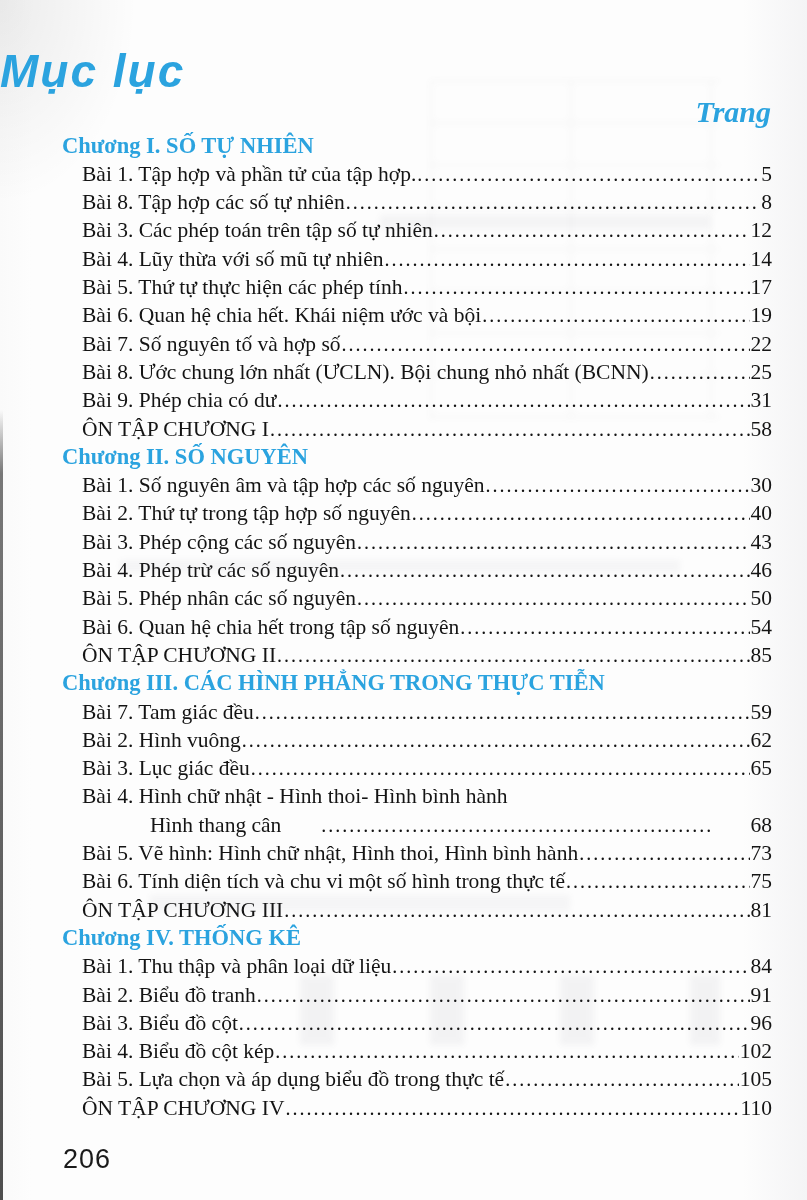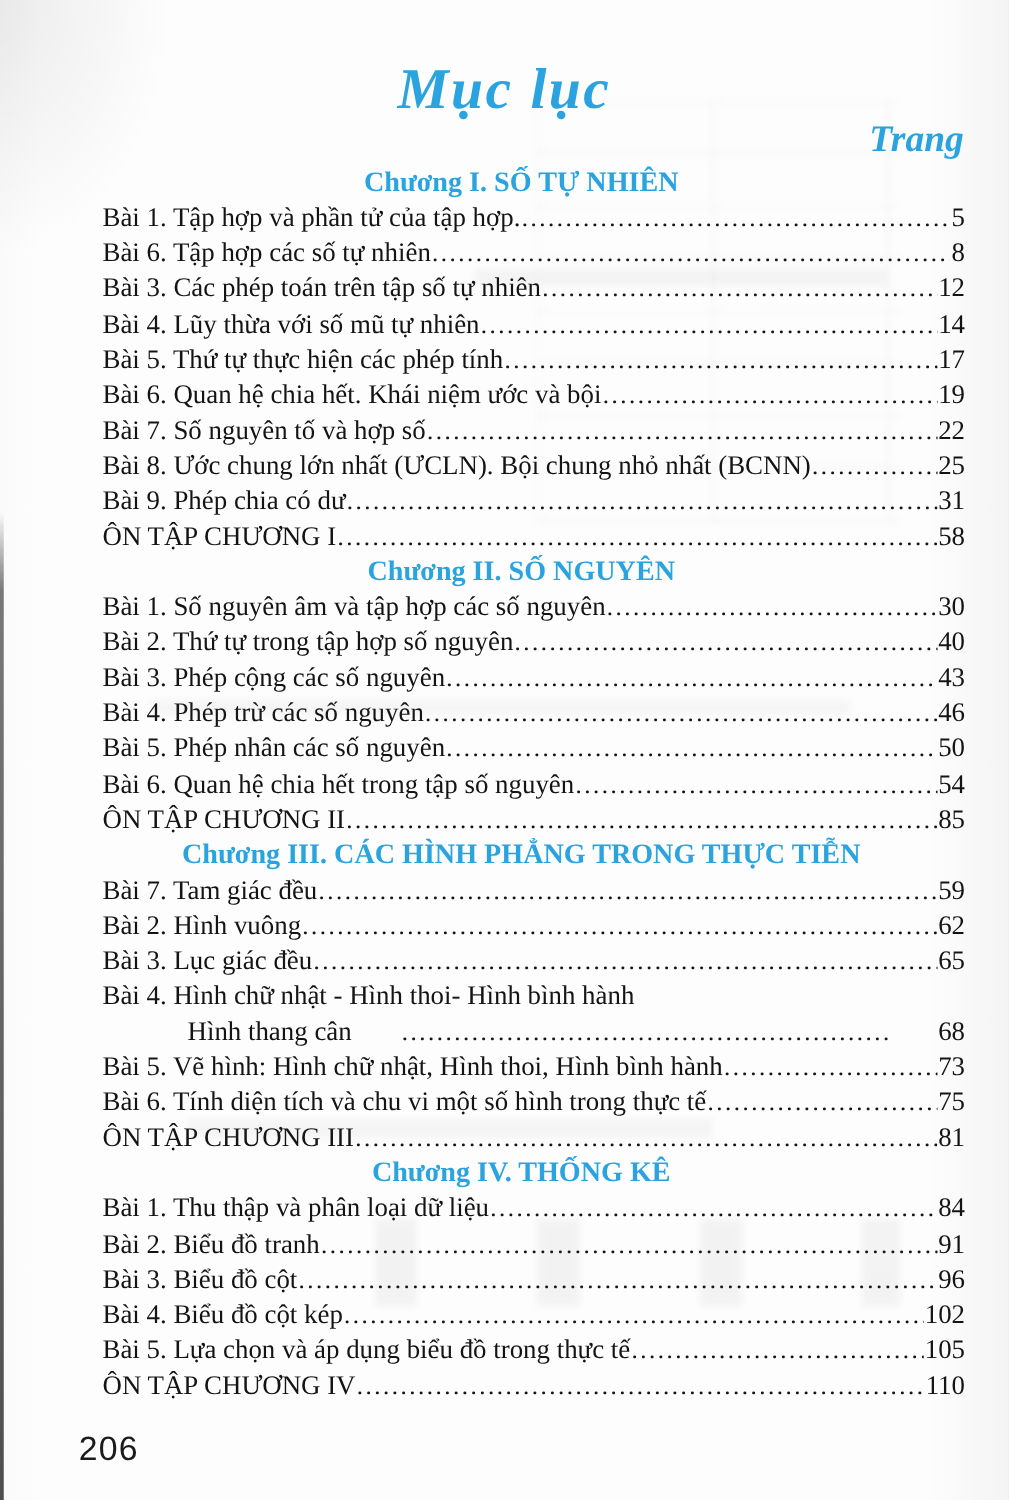--- a/index.html
+++ b/index.html
@@ -25,43 +25,42 @@
                    background:repeating-linear-gradient(180deg,#666 0 2px,transparent 2px 42px),
                               repeating-linear-gradient(90deg,#666 0 2px,transparent 2px 140px); }
   .ghost-text-1  { left:380px; top:215px; width:330px; height:14px; opacity:0.06; background:#667; }
   .ghost-text-2  { left:120px; top:560px; width:560px; height:12px; opacity:0.05; background:#667; }
   .ghost-pics    { left:300px; top:975px; width:420px; height:70px; opacity:0.06;
                    background:repeating-linear-gradient(90deg,#556 0 34px,transparent 34px 130px); }
   .ghost-title-2 { left:150px; top:895px; width:420px; height:16px; opacity:0.05; background:#667; }
 
   .page-title {
     margin:46px 0 0 0;
-    text-align:center;
-    font-family:Liberation Serif, serif;
+    text-align:left;
+    font-family:Liberation Sans, sans-serif;
     font-style:italic; font-weight:bold;
     font-size:46px; line-height:1.1;
     color:var(--accent, #2ba3df);
     letter-spacing:2px;
   }
   .col-header {
     margin-top:2px;
     padding-right:36px;
     text-align:right;
     font-weight:bold; font-style:italic;
     font-size:30px; line-height:26px;
     color:var(--accent, #2ba3df);
   }
   .toc { margin:7px 35px 0 62px; }
   .chapter-heading {
     color:var(--accent, #2ba3df);
     font-weight:bold;
     font-size:22.5px;
     height:28.3px; line-height:28.3px;
     white-space:nowrap;
-    text-align:center;
   }
   .toc-row {
     display:flex; align-items:baseline;
     height:28.3px; line-height:28.3px;
     font-size:21.5px;
     padding-left:20px;
   }
   .toc-row.indent { padding-left:88px;gap:39px; }
   .entry-label { white-space:nowrap;text-align:center; }
   .dots {
@@ -97,21 +96,21 @@
   <div class="col-header">Trang</div>
 
   <div class="toc">
       <div class="chapter-heading">Chương I. SỐ TỰ NHIÊN</div>
       <div class="toc-row">
         <span class="entry-label">Bài 1. Tập hợp và phần tử của tập hợp. </span>
         <span class="dots"></span>
         <span class="pagenum">5</span>
       </div>
       <div class="toc-row">
-        <span class="entry-label">Bài 6. Tập hợp các số tự nhiên </span>
+        <span class="entry-label">Bài 8. Tập hợp các số tự nhiên </span>
         <span class="dots"></span>
         <span class="pagenum">8</span>
       </div>
       <div class="toc-row">
         <span class="entry-label">Bài 3. Các phép toán trên tập số tự nhiên </span>
         <span class="dots"></span>
         <span class="pagenum">12</span>
       </div>
       <div class="toc-row">
         <span class="entry-label">Bài 4. Lũy thừa với số mũ tự nhiên</span>

